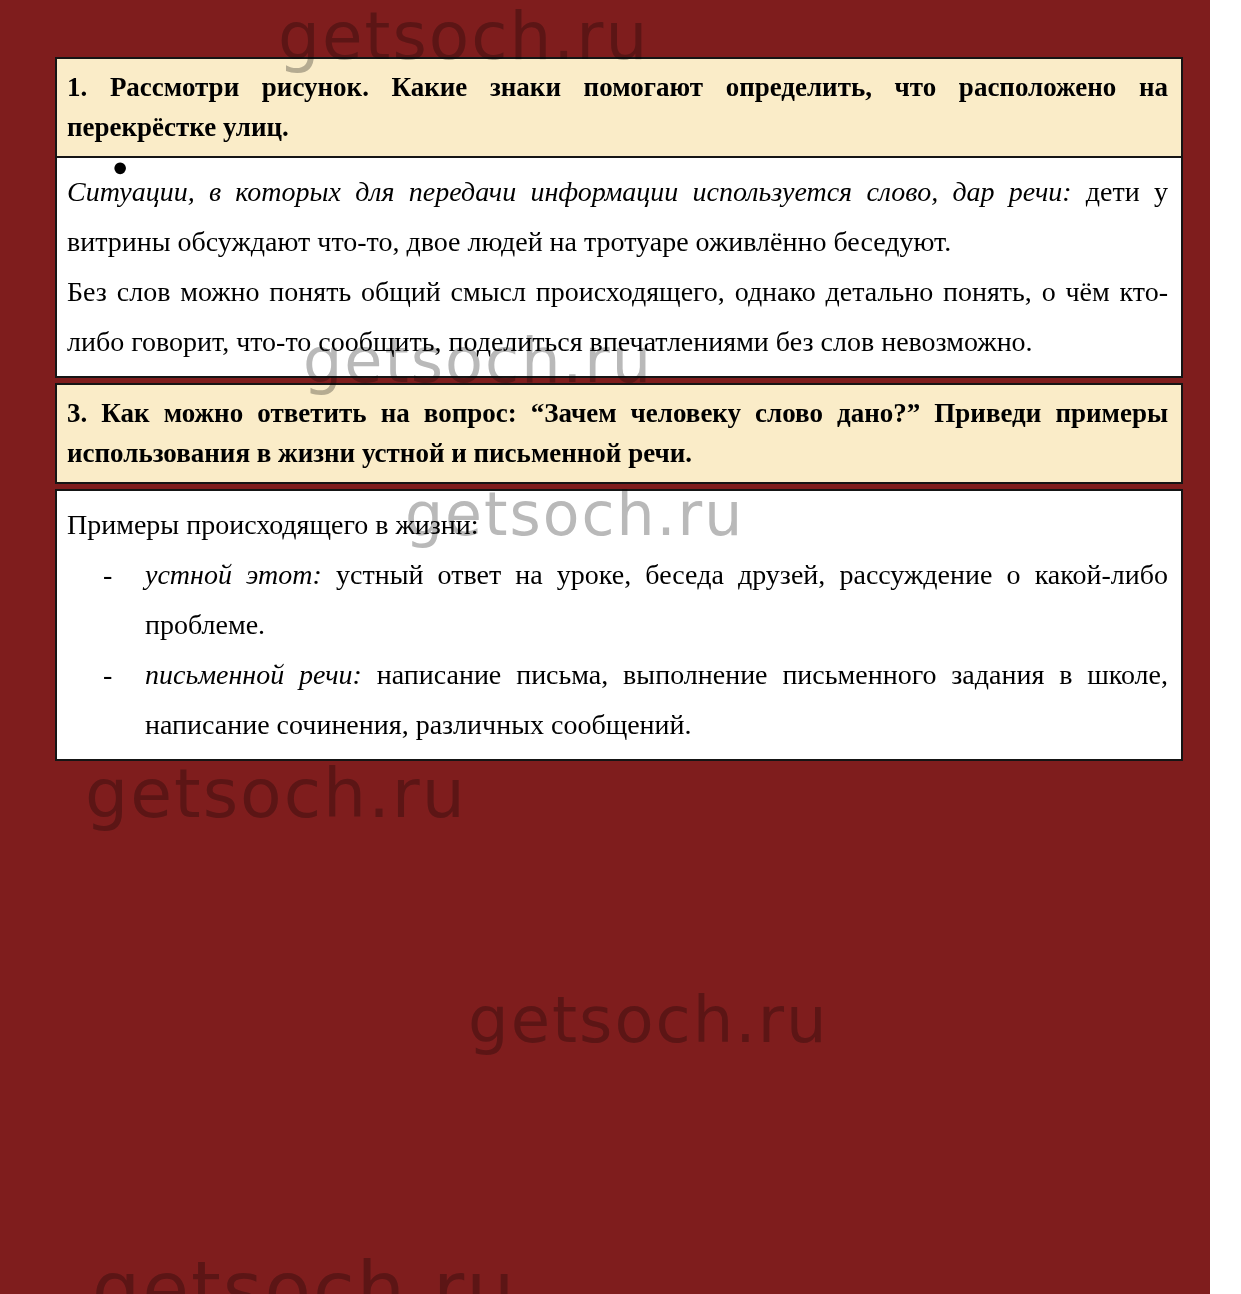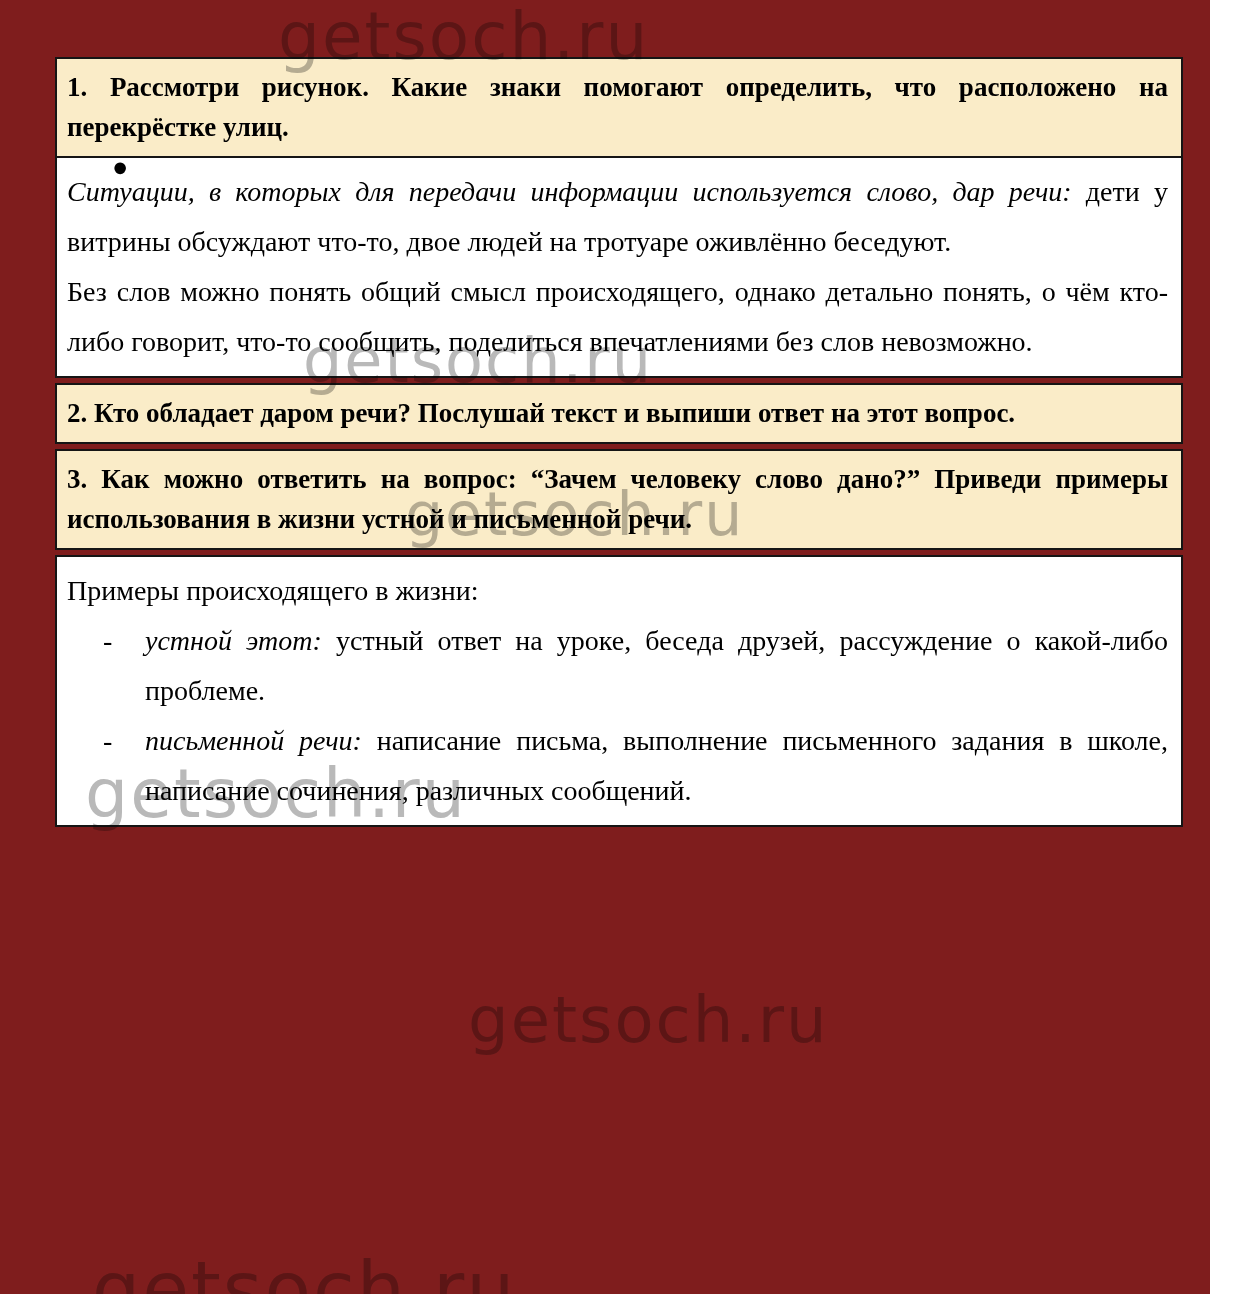--- a/index.html
+++ b/index.html
@@ -93,23 +93,20 @@
       <div class="q-bullet">
         <span class="bullet-marker">●</span>
       </div>
     </div>
 
     <div class="block a-block touch-top">
       <p><span class="em">Ситуации, в которых для передачи информации используется слово, дар речи:</span><span> дети у витрины обсуждают что-то, двое людей на тротуаре оживлённо беседуют.</span></p>
       <p>Без слов можно понять общий смысл происходящего, однако детально понять, о чём кто-либо говорит, что-то сообщить, поделиться впечатлениями без слов невозможно.</p>
     </div>
 
-    <div class="block q-block gap-top">
-      <p>2. Кто обладает даром речи? Послушай текст и выпиши ответ на этот вопрос.</p>
-    </div>
 
 
     <div class="block q-block gap-top">
       <p>3. Как можно ответить на вопрос: “Зачем человеку слово дано?” Приведи примеры использования в жизни устной и письменной речи.</p>
     </div>
 
     <div class="block a-block gap-top">
       <p>Примеры происходящего в жизни:</p>
       <div class="dash-item">
         <span class="dash-marker">-</span><span class="em">устной этот:</span><span> устный ответ на уроке, беседа друзей, рассуждение о какой-либо проблеме.</span>

